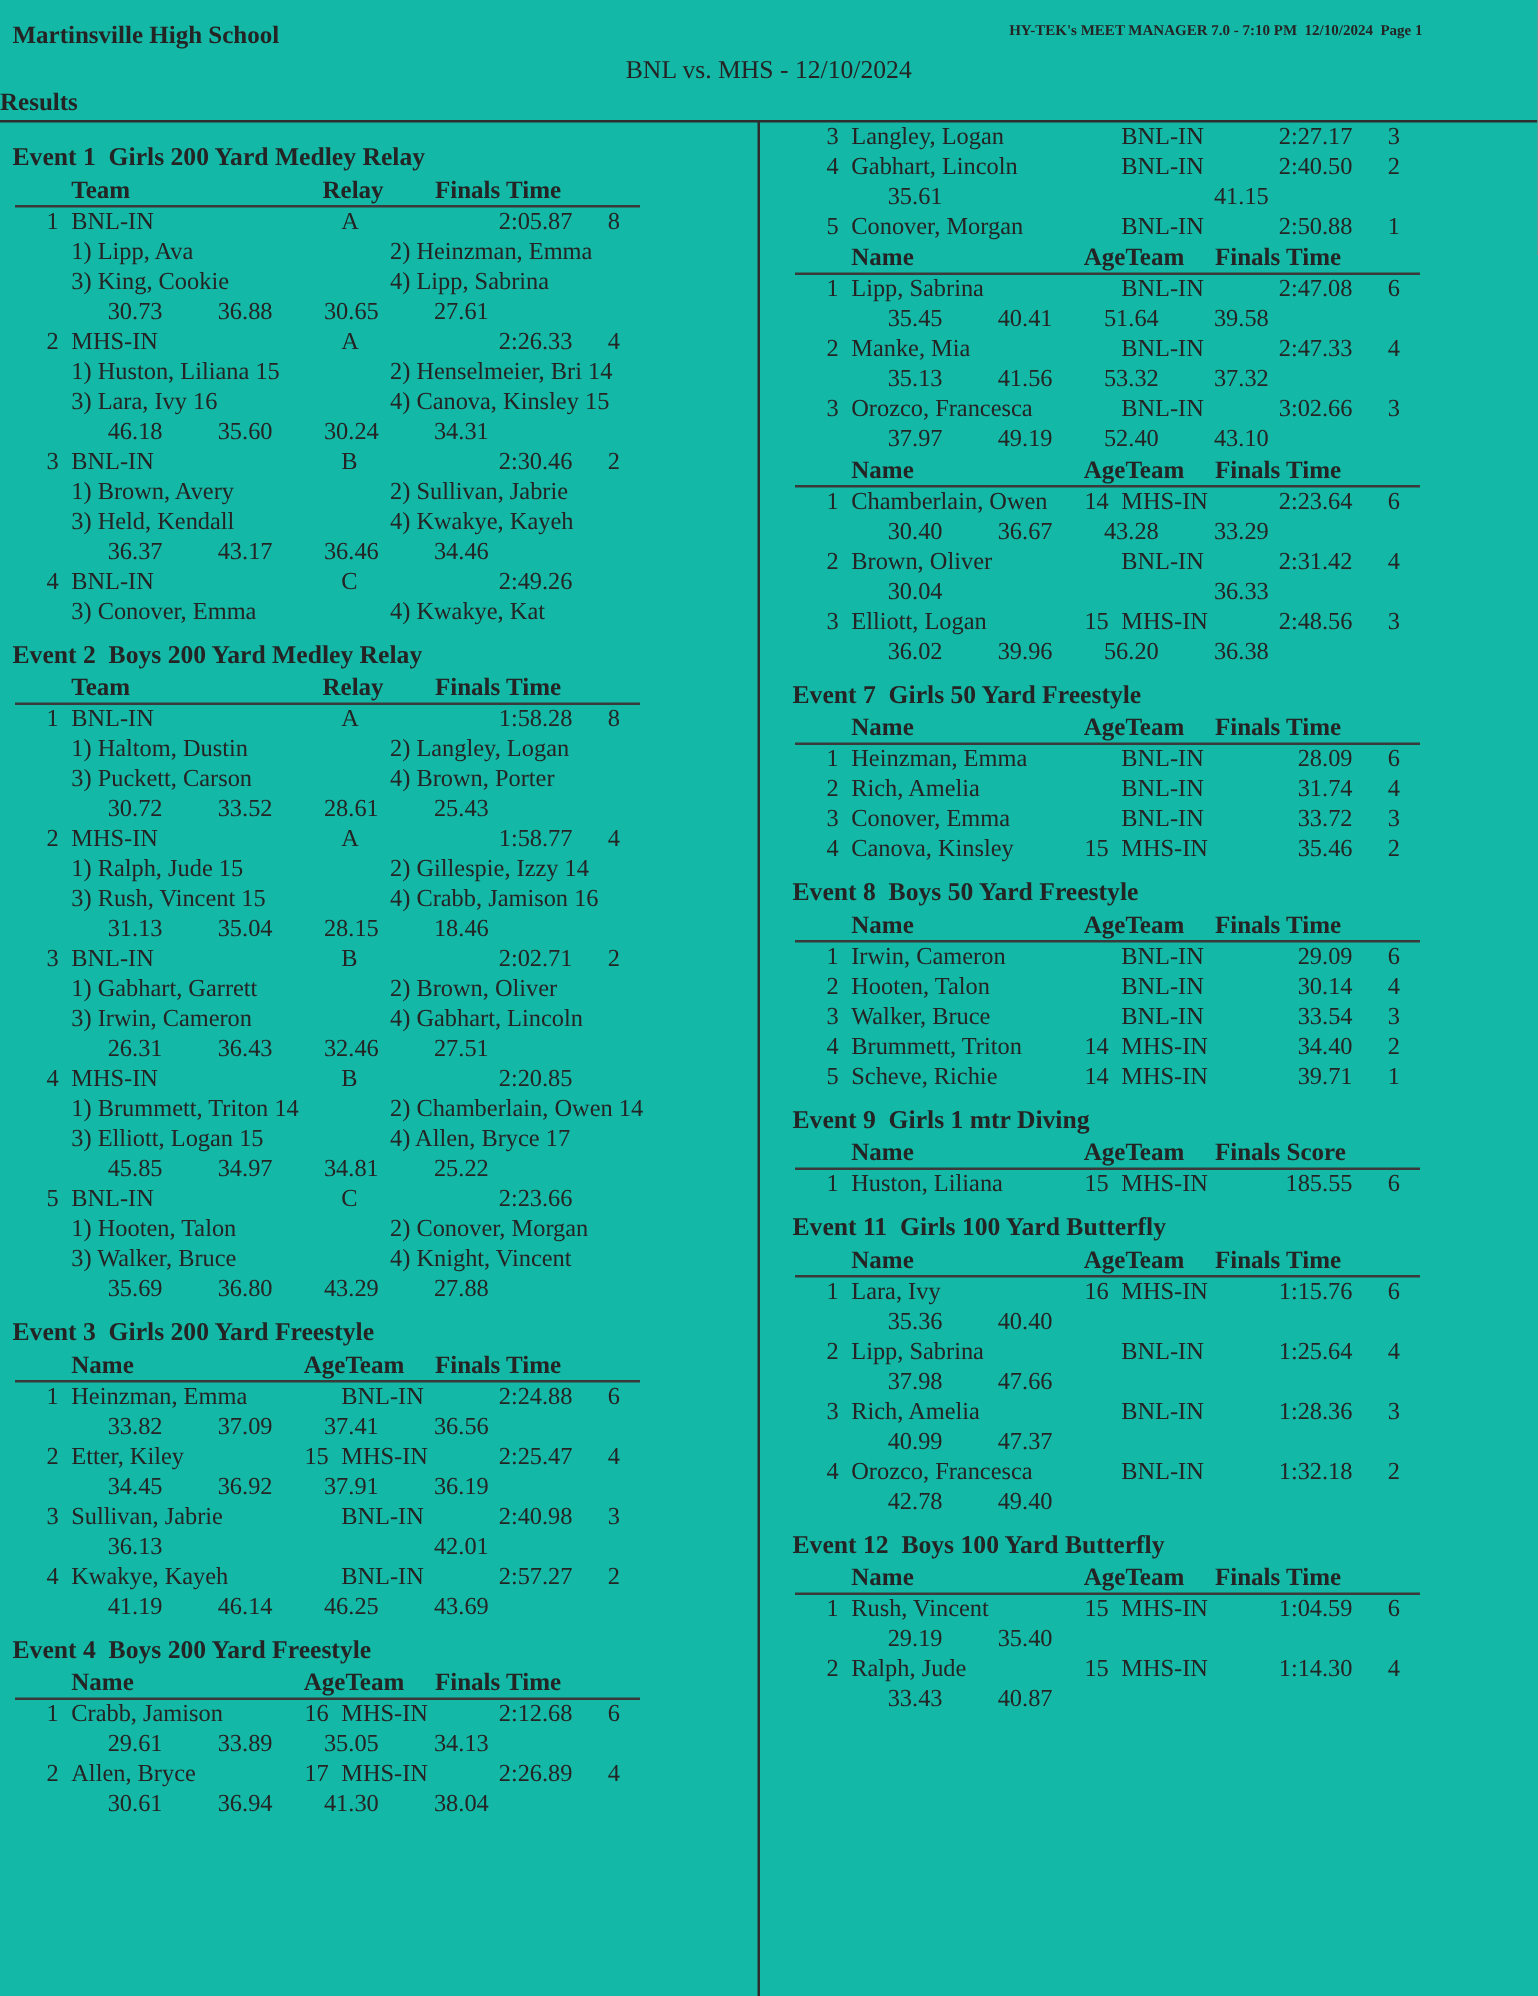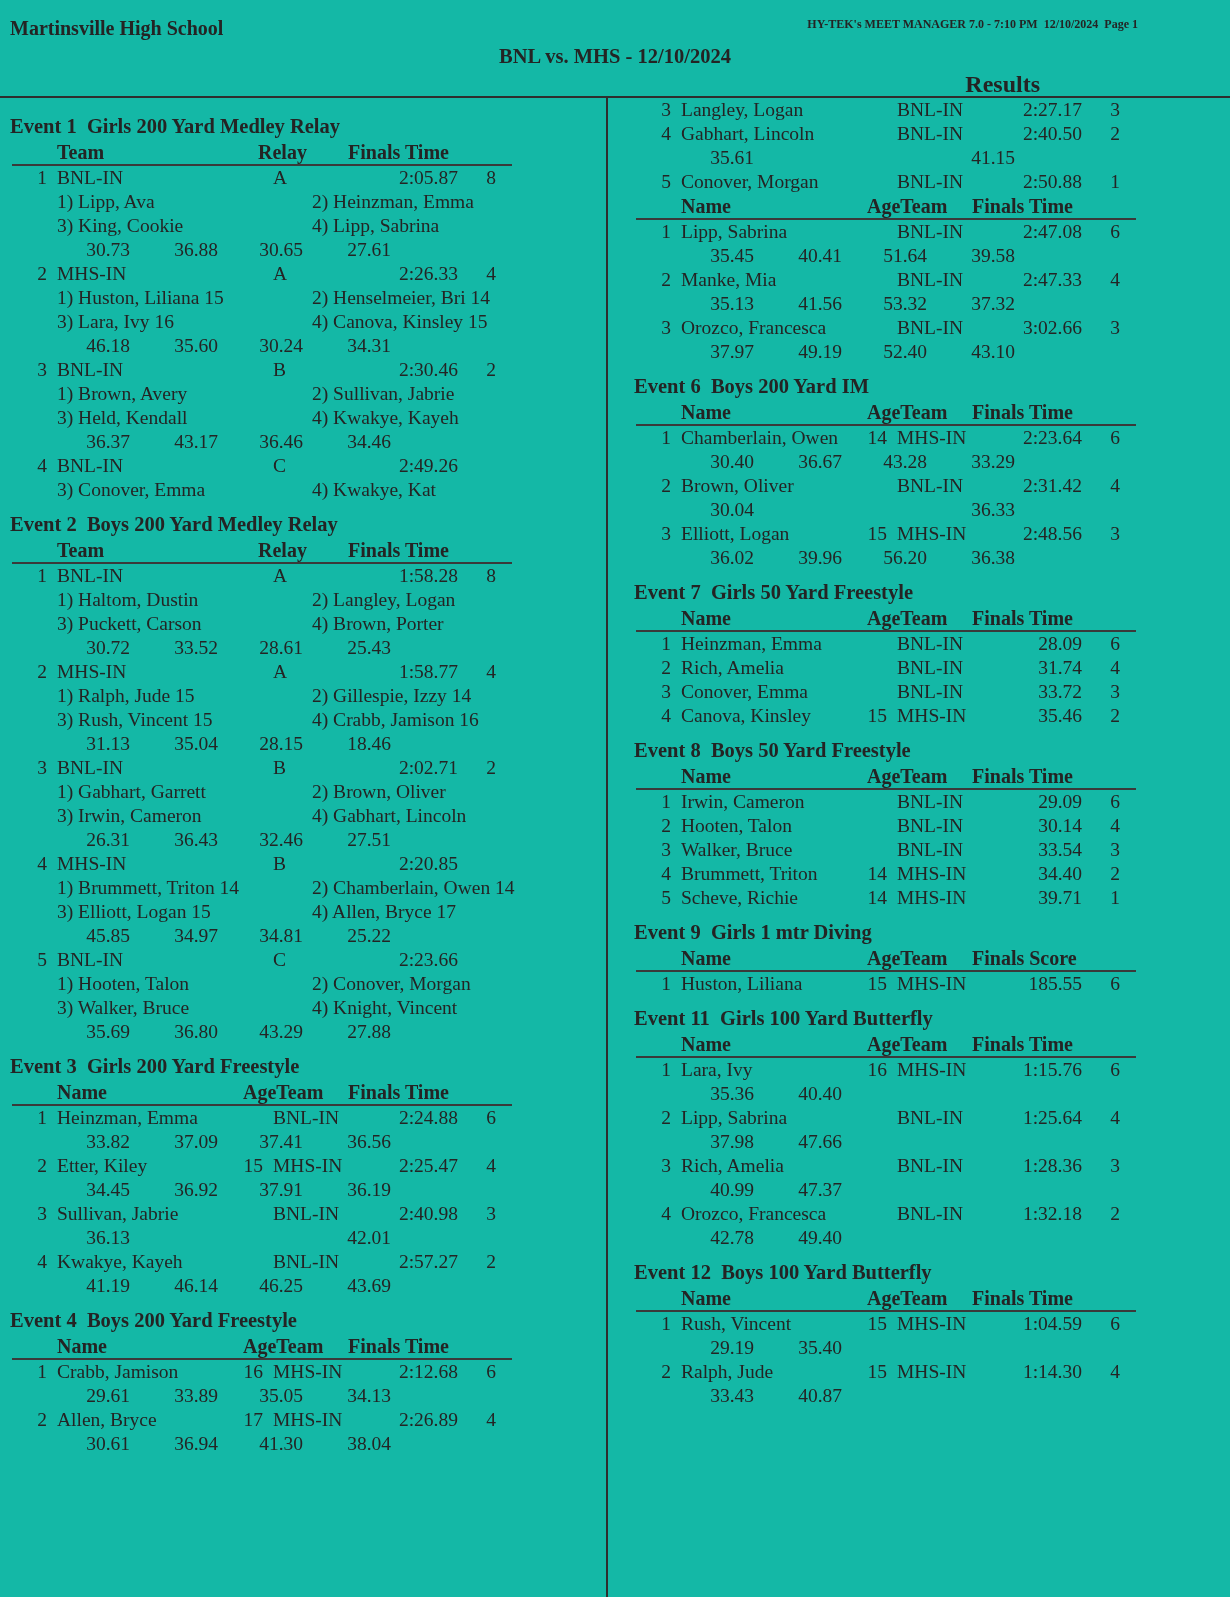--- a/index.html
+++ b/index.html
@@ -4,22 +4,22 @@
 <style>
   html,body { margin:0; padding:0; background:#888; }
   .page {
     position:relative; width:1230px; height:1597px;
     background:#14b8a6;
     font-family:"Liberation Serif","DejaVu Serif",serif;
     color:#242424; overflow:hidden;
   }
   .hdr-school { position:absolute; left:10px; top:17px; font-size:20px; font-weight:bold; white-space:pre; }
   .hdr-meta   { position:absolute; right:92px; top:17px; font-size:12px; font-weight:bold; white-space:pre; }
-  .hdr-title  { position:absolute; left:0; top:45px; width:1230px; text-align:center; font-size:20.5px; font-weight:bold; white-space:pre; }
-  .hdr-section{ position:absolute; left:0; top:71px; width:1040px; text-align:right; font-size:24px; font-weight:bold; }
+  .hdr-title  { position:absolute; left:0; top:45px; width:1230px; text-align:center; font-size:20.5px; font-weight:normal; white-space:pre; }
+  .hdr-section{ position:absolute; left:0; top:71px; width:1040px; text-align:left; font-size:20px; font-weight:bold; }
   .top-rule   { position:absolute; left:0; top:96px; width:1230px; height:0; border-top:2px solid #2e2e2e; }
   .col-divider{ position:absolute; left:606px; top:97px; height:1500px; width:2px; background:#2e2e2e; }
 
   .col { position:absolute; width:582px; }
   .col-left  { left:10px;  top:104px; }
   .col-right { left:634px; top:98px;  }
 
   .event-title { margin-top:9px; height:27px; line-height:27px; font-size:20.5px; font-weight:bold; white-space:pre; }
   .head-row { position:relative; height:26px; line-height:24px; font-size:20px; font-weight:bold; }
   .head-row::after { content:""; position:absolute; left:2px; top:24px; width:500px; border-top:2px solid #3a3a3a; }
@@ -398,21 +398,20 @@
         <span class="team">BNL-IN</span>
         <span class="finals">3:02.66</span>
         <span class="points">3</span>
       </div>
       <div class="row">
         <span class="sp sp1">37.97</span>
         <span class="sp sp2">49.19</span>
         <span class="sp sp3">52.40</span>
         <span class="sp sp4">43.10</span>
       </div>
-      <div class="event-title">Event 6  Boys 200 Yard IM</div>
       <div class="head-row">
         <span class="h1">Name</span>
         <span class="h2">AgeTeam</span>
         <span class="h3">Finals Time</span>
       </div>
       <div class="row">
         <span class="place">1</span>
         <span class="name">Chamberlain, Owen</span>
         <span class="age">14</span>
         <span class="team">MHS-IN</span>

